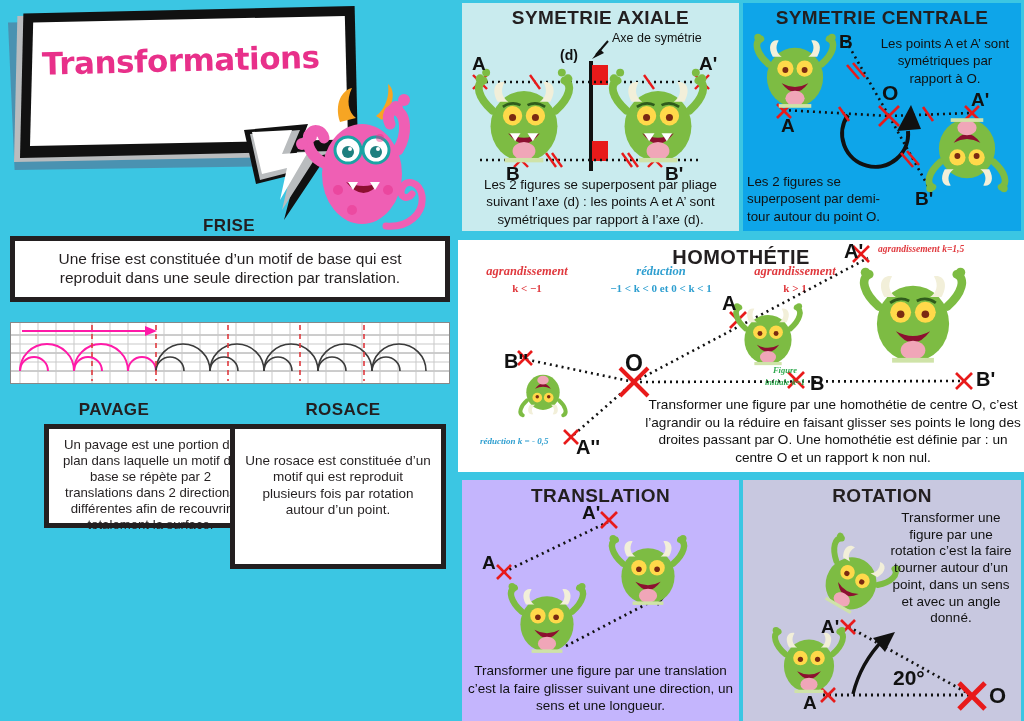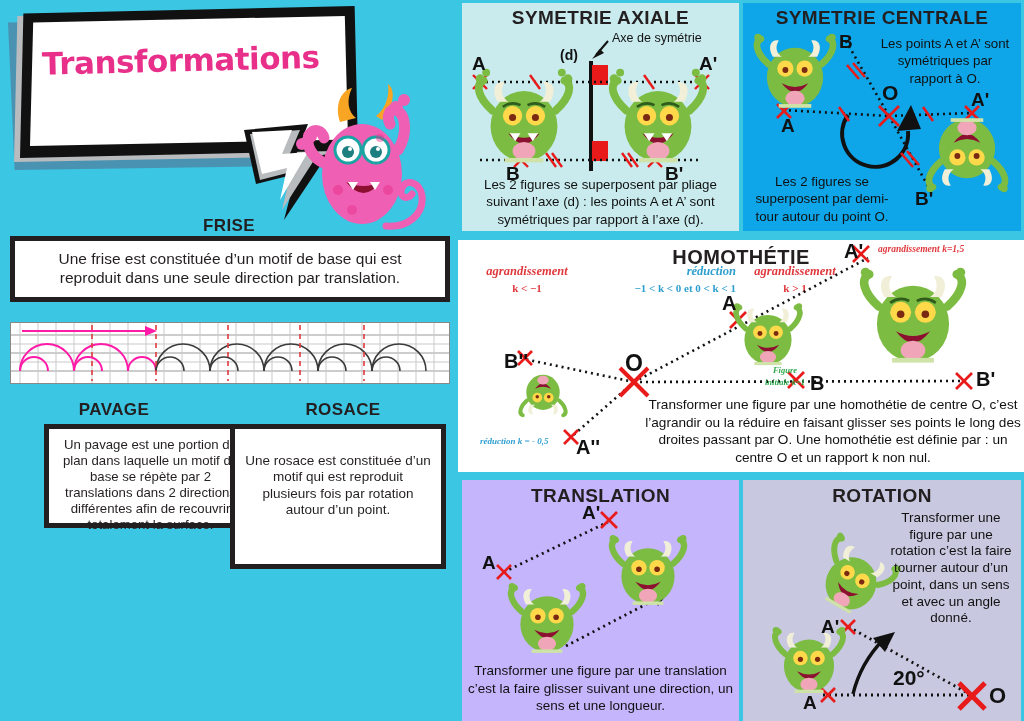--- a/index.html
+++ b/index.html
@@ -113,21 +113,21 @@
     position:absolute;right:6px;top:30px;width:128px;font-size:13.5px;
     text-align:center;line-height:1.24;color:#111;
   }
 
   
   .math-row{position:absolute;top:24px;left:4px;width:386px;height:48px;}
   .math-cell{position:absolute;text-align:center;font-family:"Liberation Serif", serif;}
   .mw{font-style:italic;font-weight:bold;font-size:12.5px;}
   .mk{font-weight:bold;font-size:11px;margin-top:3px;}
   .red{color:#e0393e;}
-  .blue{color:#2f9fd0;text-align:right;}
+  .blue{color:#2f9fd0;}
 
   .lbl{position:absolute;font-weight:bold;color:#111;font-family:"Liberation Sans",sans-serif;}
   .tiny-red{position:absolute;color:#e0393e;font-size:9.5px;font-weight:bold;
             font-style:italic;font-family:"Liberation Serif",serif;}
   .tiny-green{position:absolute;color:#2faa4e;font-size:8.5px;font-weight:bold;
               font-style:italic;font-family:"Liberation Serif",serif;text-align:center;}
   .tiny-blue{position:absolute;color:#2f9fd0;font-size:9px;font-weight:bold;
              font-style:italic;font-family:"Liberation Serif",serif;}
 
   .homo-cap{
@@ -431,21 +431,21 @@
     </svg>
 
     <div style="position:absolute;right:6px;top:32px;width:140px;font-size:13.3px;text-align:center;line-height:1.3;color:#111;">Les points A et A’ sont symétriques par rapport à O.</div>
 
     <div class="lbl" style="left:38px;top:112px;font-size:19px;">A</div>
     <div class="lbl" style="left:228px;top:86px;font-size:19px;">A'</div>
     <div class="lbl" style="left:96px;top:28px;font-size:19px;">B</div>
     <div class="lbl" style="left:172px;top:185px;font-size:19px;">B'</div>
     <div class="lbl" style="left:139px;top:78px;font-size:21px;">O</div>
 
-    <div style="position:absolute;left:4px;bottom:6px;width:150px;font-size:13.3px;text-align:center;line-height:1.3;color:#111;">Les 2 figures se superposent par demi-tour autour du point O.</div>
+    <div style="position:absolute;left:4px;bottom:6px;width:150px;font-size:13.3px;text-align:left;line-height:1.3;color:#111;">Les 2 figures se superposent par demi-tour autour du point O.</div>
   </div>
 
   <div class="panel" id="homothetie">
     <div class="ttl">HOMOTHÉTIE</div>
 
     <div class="math-row">
       <div class="math-cell" style="left:0px;width:130px;">
         <div class="mw red">agrandissement</div>
         <div class="mk red">k &lt; −1</div>
       </div>

